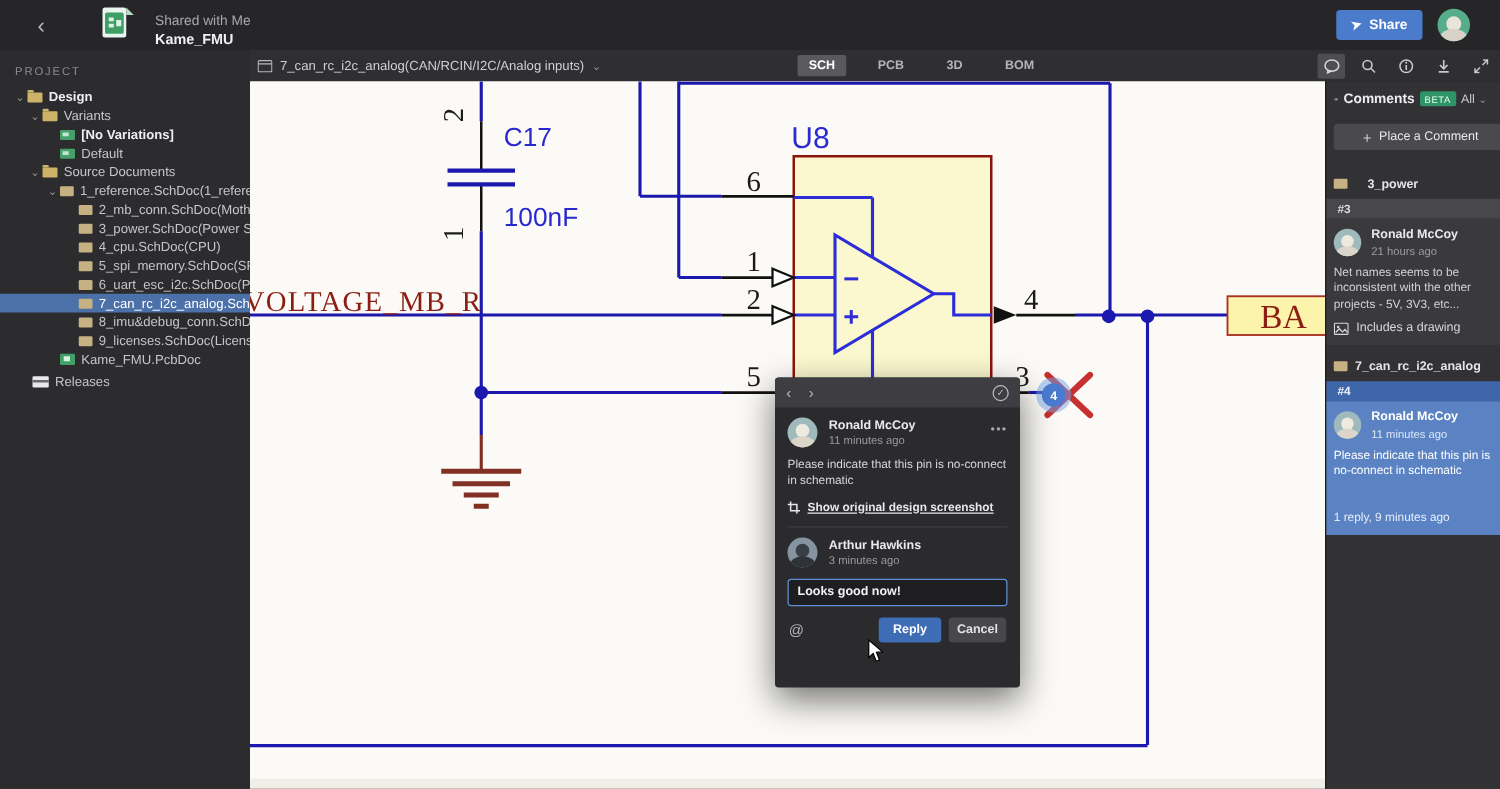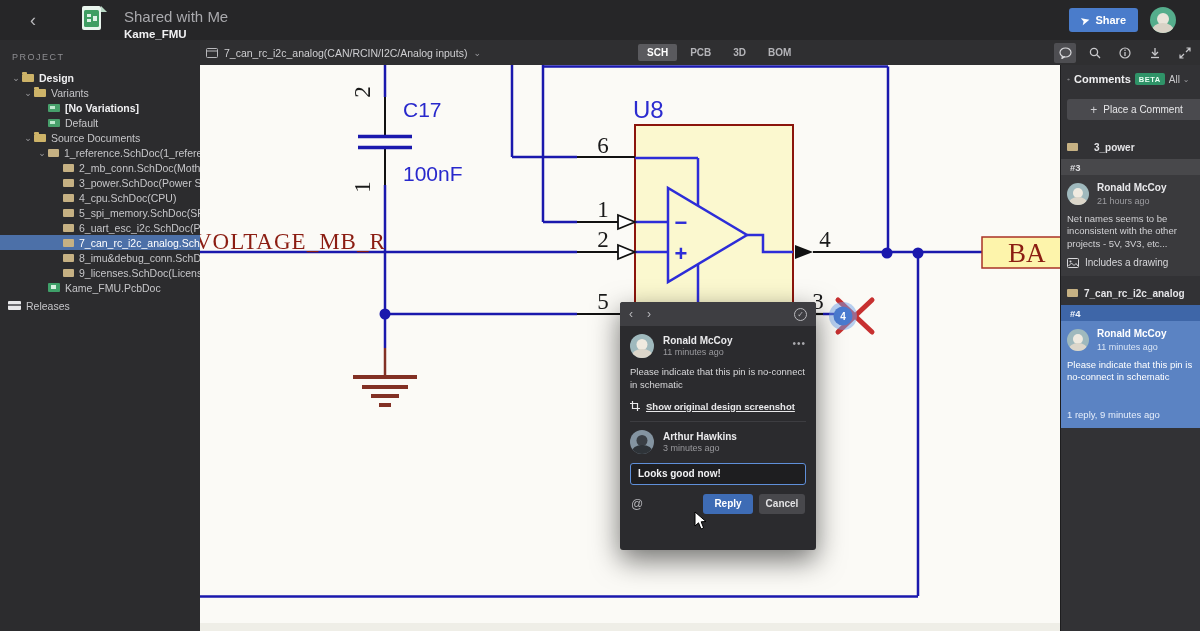--- a/index.html
+++ b/index.html
@@ -5,21 +5,21 @@
   * { box-sizing: border-box; margin: 0; padding: 0; }
   html,body { width:1200px; height:631px; }
   body { font-family:"Liberation Sans", sans-serif; background:#1f1f21; overflow:hidden; }
   .app { position:relative; width:1200px; height:631px; background:#262628; }
 
   
   .topbar { position:relative; height:40px; background:#262628; display:flex; align-items:center; }
   .back { color:#b9b9bc; font-size:18px; margin-left:30px; line-height:1; cursor:default; }
   .projicon { margin-left:42px; }
   .crumbs { margin-left:16px; line-height:1.25; }
-  .crumb-top { font-size:15px; color:#a9a9ad;margin-top:10px; }
+  .crumb-top { font-size:11px; color:#a9a9ad;margin-top:10px; }
   .crumb-proj { font-size:11.5px; color:#f0f0f2; font-weight:bold; }
   .share-btn { position:absolute; right:62px; top:8px; height:24px; padding:0 12px; background:#4a7ccb; border-radius:3px;
                color:#fff; font-size:11px; font-weight:bold; display:flex; align-items:center; gap:6px; }
   .share-arrow { display:inline-block; transform:rotate(-15deg); font-size:10px; }
   .avatar { width:26px; height:26px; border-radius:50%; position:relative; overflow:hidden; }
   .avatar::before { content:""; position:absolute; left:50%; top:22%; width:46%; height:46%; transform:translateX(-50%); border-radius:50%; }
   .avatar::after { content:""; position:absolute; left:50%; top:62%; width:86%; height:60%; transform:translateX(-50%); border-radius:50% 50% 0 0; }
   .av-top { position:absolute; right:24px; top:7px; background:#55ad8c; }
   .av-top::before { background:#e9e4da; } .av-top::after { background:#d8d2c6; }
   .av-ronald { background:#9fb9bd; } .av-ronald::before { background:#efeae0; } .av-ronald::after { background:#dcd6ca; }
@@ -47,38 +47,38 @@
   .ic-var::before { content:""; position:absolute; left:2px; top:2.5px; width:5px; height:3px; background:#bfe8cf; }
   .ic-pcb { width:12px; height:9px; background:#3fa069; border-radius:1px; position:relative; }
   .ic-pcb::before { content:""; position:absolute; left:3px; top:2px; width:5px; height:4px; background:#d7f2e1; }
   .ic-box { width:13px; height:9px; background:#e8e8ea; border-radius:1px; position:relative; }
   .ic-box::before { content:""; position:absolute; left:0; top:3px; width:13px; height:1.5px; background:#6a6a6e; }
   .mt3 { margin-top:3px; }
 
   
   .docsel { position:absolute; left:6px; top:0; height:25px; display:flex; align-items:center; gap:6px; color:#cfcfd2; font-size:10.5px; }
   .docsel .dchev { color:#9a9a9e; font-size:9px; }
-  .viewtabs { position:absolute; left:438px; top:0; height:25px; display:flex; align-items:center; gap:4px; }
+  .viewtabs { position:absolute; left:438px; top:0; height:25px; display:flex; align-items:center; gap:16px; }
   .vtab { font-size:10px; color:#b4b4b8; padding:3px 9px; border-radius:2px; font-weight:bold; }
   .vtab.active { background:#5a5a5e; color:#fff; }
   .tbicons { position:absolute; right:4px; top:0; height:25px; display:flex; align-items:center; gap:8px; }
   .tbtn { width:22px; height:20px; display:flex; align-items:center; justify-content:center; border-radius:2px; color:#c9c9cc; }
   .tbtn.active { background:#4e4e52; }
   .tbtn svg { display:block; }
 
   
   .canvas { position:relative; width:860px; height:566px; background:#fbfaf6; overflow:hidden; flex:none; }
   .canvas svg text { user-select:none; }
   .bottomstrip { position:absolute; left:0; bottom:0; width:860px; height:8px; background:#efeee7; }
 
   
   .panel { width:152px; height:566px; background:#323235; border-left:1px solid #1d1d1f; flex:none; font-size:10px; color:#cdcdd0; overflow:hidden; }
   .panel-head { display:flex; align-items:center; height:24px; padding:0 6px; margin-top:2px; gap:4px; }
   .panel-title { font-weight:bold; font-size:11px; color:#eeeef0; }
-  .beta { background:#2f9368; color:#eafff4; font-size:7.5px; font-weight:bold; padding:1.5px 4px; border-radius:2px; letter-spacing:.5px; }
+  .beta { background:#2f9368; color:#eafff4; font-size:7.5px; font-weight:normal; padding:1.5px 4px; border-radius:2px; letter-spacing:.5px; }
   .allsel { margin-left:auto; color:#c9c9cc; font-size:10px; display:flex; gap:3px; align-items:center; }
   .allsel .dchev { font-size:8px; color:#9a9a9e; }
   .px { color:#a9a9ad; font-size:11px; margin-left:6px; }
   .place-btn { margin:8px 6px 0 6px; height:21px; background:#4a4a4e; border-radius:3px; display:flex; align-items:center; justify-content:center; gap:6px; color:#e8e8ea; font-size:10px; }
   .plus { font-size:12px; color:#d0d0d3; }
   .group { display:flex; align-items:center; gap:6px; padding:0 6px; height:14px; font-weight:bold; color:#e4e4e7; font-size:10px; }
   .g1 { margin-top:20px;gap:16px; } .g2 { margin-top:10px; }
   .numbar { height:16px; display:flex; align-items:center; padding:0 9px; font-weight:bold; color:#dddde0; background:#48484b; margin-top:5px; font-size:9.5px; }
   .numbar.blue { background:#3e66a8; color:#eef3fb; }
   .card { background:#3a3a3d; padding:7px 6px 8px 6px; }
@@ -210,21 +210,21 @@
         <span class="lab">8_imu&amp;debug_conn.SchDoc(...</span>
       </div>
       <div class="trow" style="padding-left:63px">
         <span class="ic ic-doc"></span>
         <span class="lab">9_licenses.SchDoc(Licenses)</span>
       </div>
       <div class="trow" style="padding-left:48px">
         <span class="ic ic-pcb"></span>
         <span class="lab">Kame_FMU.PcbDoc</span>
       </div>
-      <div class="trow mt3" style="padding-left:8px">
+      <div class="trow mt3" style="padding-left:26px">
         <span class="ic ic-box"></span>
         <span class="lab">Releases</span>
       </div>
     </div>
 
     <div class="centercol">
 
       <div class="tabbar">
         <div class="docsel">
           <svg width="12" height="10" viewBox="0 0 12 10">

